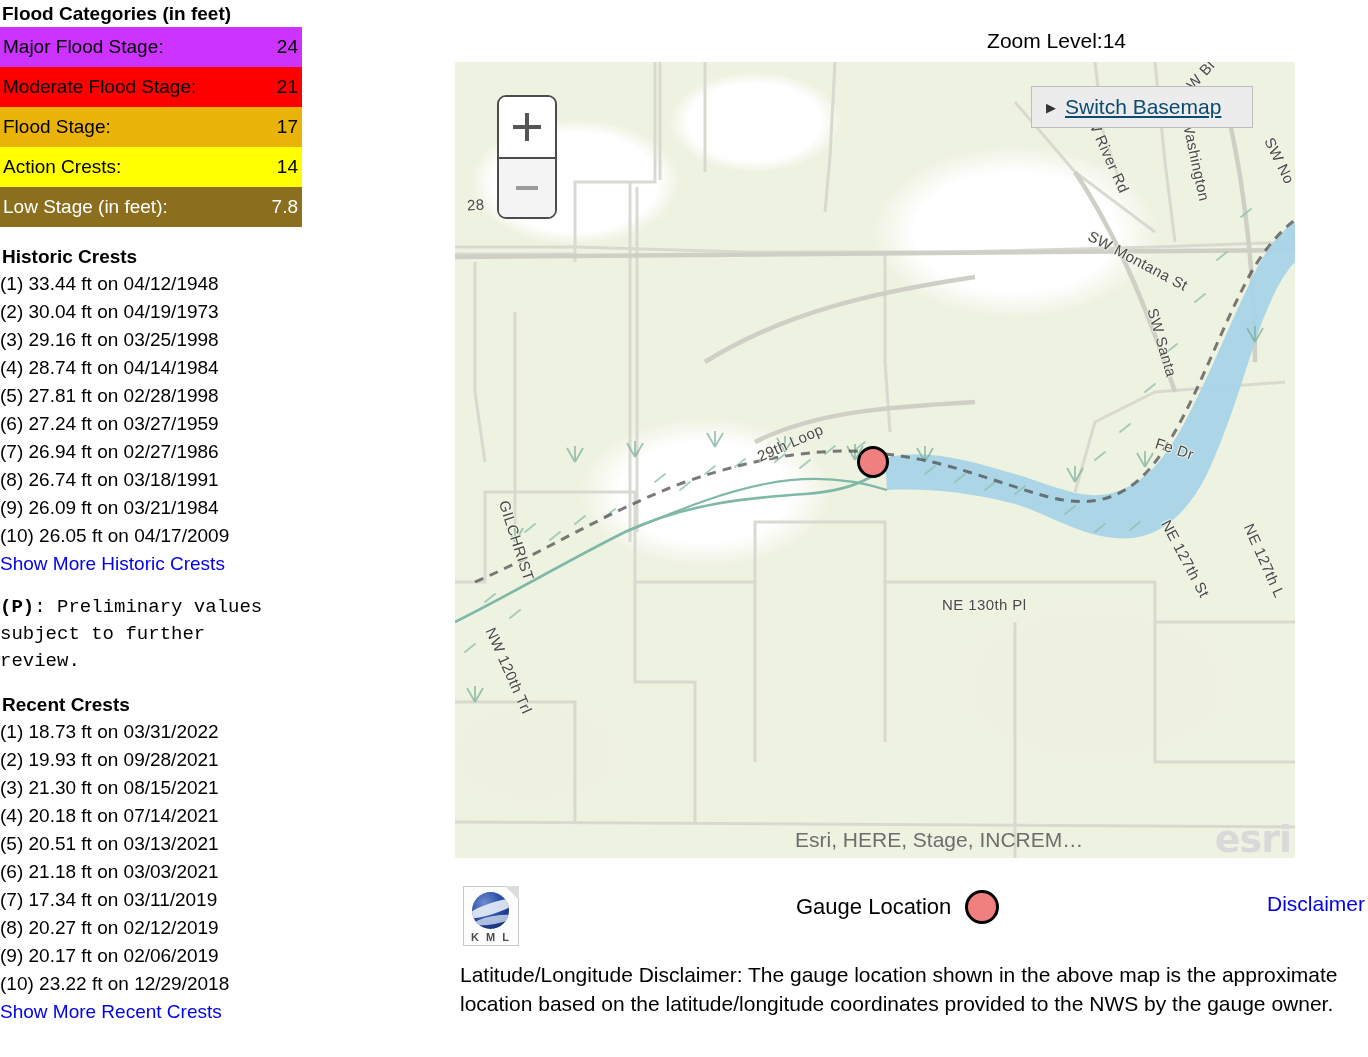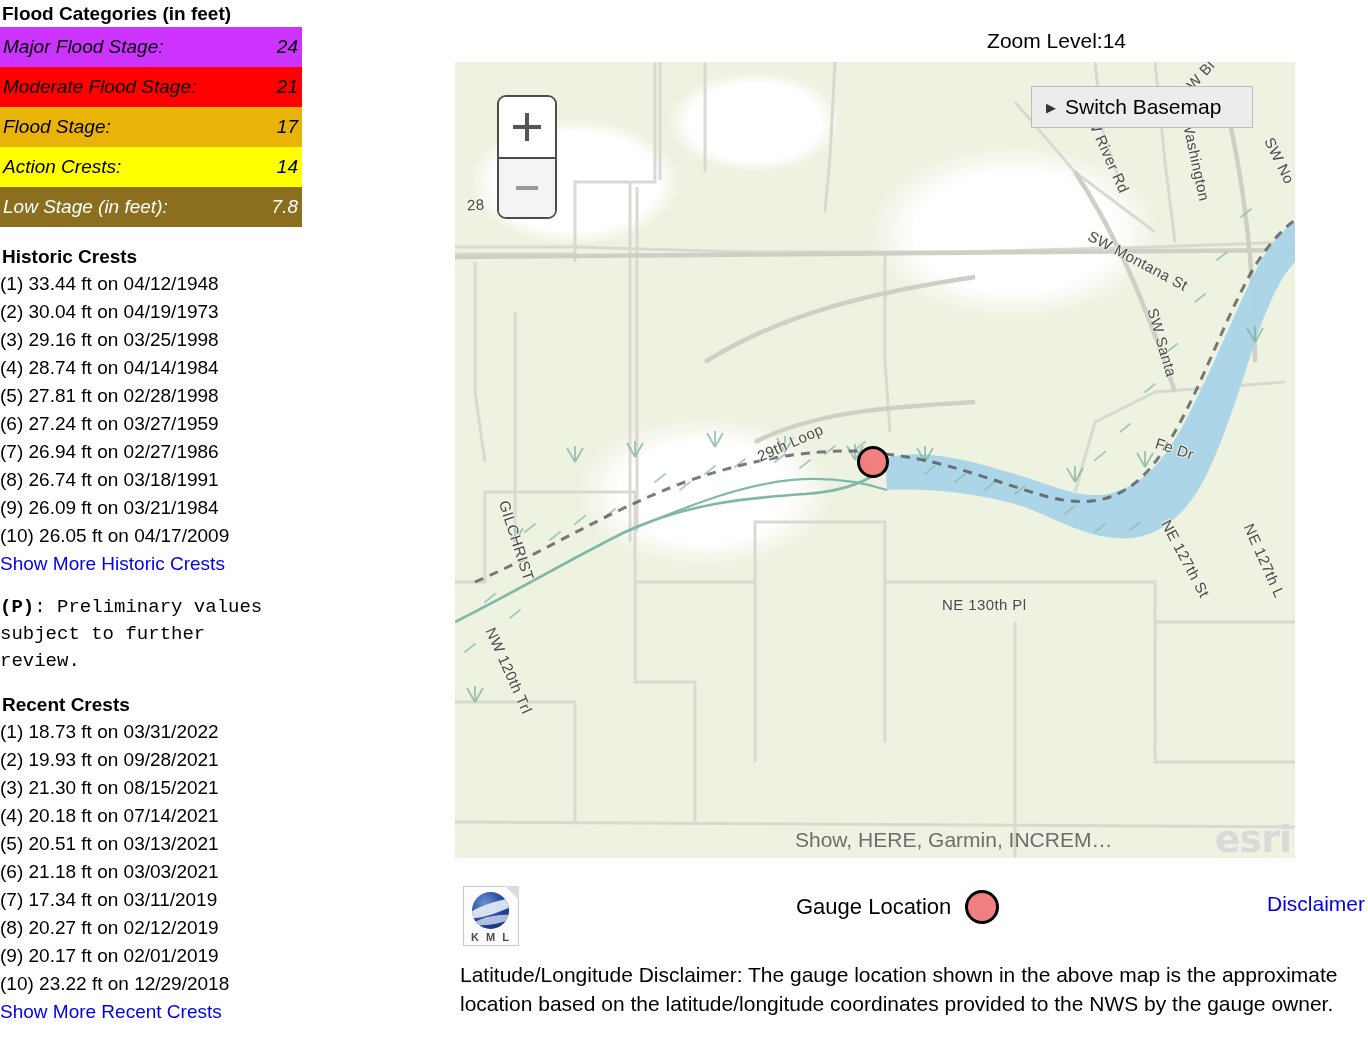--- a/index.html
+++ b/index.html
@@ -35,21 +35,20 @@
     width: 302px;
     border-collapse: collapse;
     table-layout: fixed;
   }
   #flood-table tr { height: 40px; }
   #flood-table td {
     font-size: 19px;
     padding: 0 4px 0 3px;
     line-height: 40px;
     white-space: nowrap;
-    font-style: italic;
   }
   #flood-table td.cat-name { text-align: left; }
   #flood-table td.cat-val { text-align: right; }
 
   .crest-list {
     margin: 0;
     padding: 0;
     list-style: none;
   }
   .crest-list li {
@@ -197,22 +196,23 @@
     z-index: 20;
   }
   #switch-basemap .caret {
     font-size: 13px;
     color: #333;
     margin-right: 9px;
     line-height: 1;
   }
   #switch-basemap .lbl {
     font-size: 21px;
-    color: #000000;
-    white-space: nowrap;
+    color: #0c4a6e;
+    white-space: nowrap;
+    text-decoration: underline;
   }
 
   
   #gauge-marker {
     position: absolute;
     left: 402px;
     top: 384px;
     width: 32px;
     height: 32px;
     border-radius: 50%;
@@ -418,21 +418,21 @@
   <div class="panel-heading">Recent Crests</div>
   <ul class="crest-list" id="recent-crest-list">
       <li>(1) 18.73 ft on 03/31/2022</li>
       <li>(2) 19.93 ft on 09/28/2021</li>
       <li>(3) 21.30 ft on 08/15/2021</li>
       <li>(4) 20.18 ft on 07/14/2021</li>
       <li>(5) 20.51 ft on 03/13/2021</li>
       <li>(6) 21.18 ft on 03/03/2021</li>
       <li>(7) 17.34 ft on 03/11/2019</li>
       <li>(8) 20.27 ft on 02/12/2019</li>
-      <li>(9) 20.17 ft on 02/01/2019</li>
+      <li>(9) 20.17 ft on 02/06/2019</li>
       <li>(10) 23.22 ft on 12/29/2018</li>
     </ul>
   <a class="show-more" id="recent-show-more">Show More Recent Crests</a>
 </div>
 
 <div id="map-column">
 
   <div id="zoom-level-label">Zoom Level:14</div>
 
   <div id="map-frame">
@@ -529,21 +529,21 @@
       <span class="map-label" style="left:672px; top:272px; transform:rotate(74deg);">SW Santa</span>
       <span class="map-label" style="left:700px; top:378px; transform:rotate(18deg);">Fe Dr</span>
       <span class="map-label" style="left:20px;  top:470px; transform:rotate(72deg);">GILCHRIST</span>
       <span class="map-label" style="left:8px;   top:600px; transform:rotate(66deg);">NW 120th Trl</span>
       <span class="map-label" style="left:487px; top:534px;">NE 130th Pl</span>
       <span class="map-label" style="left:688px; top:488px; transform:rotate(62deg);">NE 127th St</span>
       <span class="map-label" style="left:770px; top:490px; transform:rotate(66deg);">NE 127th L</span>
 
       <div id="gauge-marker"></div>
 
-      <div id="map-attribution">Show, HERE, Garmin, INCREM…</div>
+      <div id="map-attribution">Esri, HERE, Stage, INCREM…</div>
       <div id="esri-logo">esri</div>
     </div>
 
     <div id="zoom-control">
       <div class="zbtn plus">
         <span class="plus-glyph"></span>
       </div>
       <div class="zbtn minus">
         <span class="minus-glyph"></span>
       </div>

